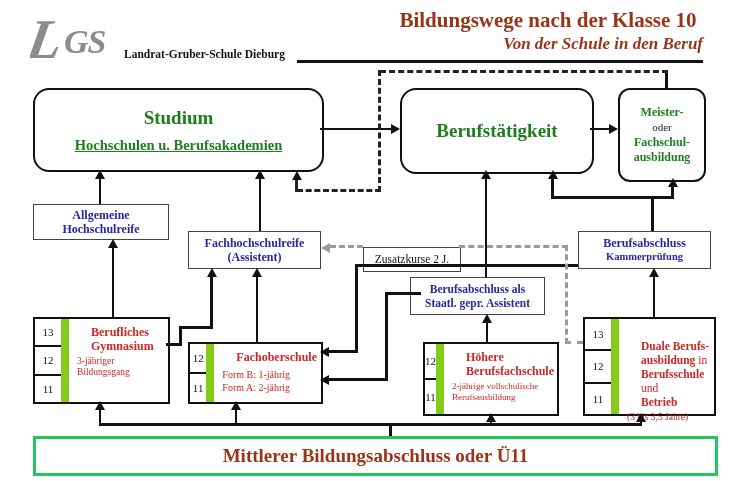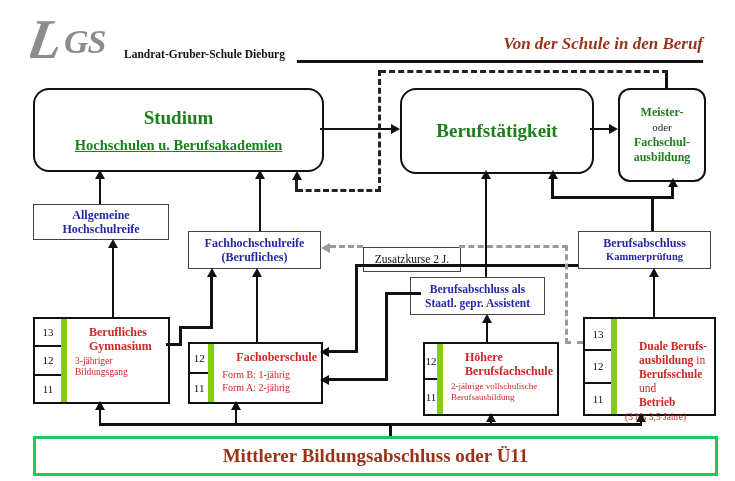--- a/index.html
+++ b/index.html
@@ -24,21 +24,21 @@
   .meister{border-radius:12px;border-width:2px;font-size:12px;line-height:15px;}
   .meister .g{color:var(--green);font-weight:bold;}
   .meister .k{color:#222;font-size:11px;}
   
   .qual{border:1px solid #444;background:#fff;display:flex;flex-direction:column;align-items:center;
         justify-content:center;text-align:center;color:var(--blue);font-weight:bold;font-size:12px;line-height:14.5px;}
   .qual .small{font-size:10.5px;}
   .plain{color:#111;font-weight:normal;font-size:11.5px;}
   
   .school{border:2px solid #111;background:#fff;display:flex;}
-  .grades{width:26px;display:flex;flex-direction:column;border-right:6px solid #84cc16;}
+  .grades{width:26px;display:flex;flex-direction:column;border-right:8px solid #84cc16;}
   .grades .cell{flex:1;display:flex;align-items:center;justify-content:center;
                 font-size:11px;color:#111;border-bottom:2px solid #111;}
   .grades .cell:last-child{border-bottom:none;}
   .sbody{flex:1;padding:6px 4px 2px 8px;color:var(--red);}
   .sbody .b{font-weight:bold;font-size:12px;line-height:14px;margin-left:14px;}
   .sbody .s{font-size:9.5px;line-height:11px;margin-top:3px;}
   .sbody .s2{font-size:10px;line-height:13px;}
   .duale .b{font-size:11.5px;line-height:14px;}
   .nrm{font-weight:normal;}
   
@@ -66,20 +66,21 @@
 
 <div id="stage">
 
   <svg class="abs" style="left:30px;top:6px;" width="96" height="58" viewBox="0 0 96 58">
     <g fill="#8c8c8c" font-family="Liberation Serif, serif" font-style="italic" font-weight="bold">
       <text x="4" y="52" font-size="56" transform="skewX(-10)">L</text>
       <text x="34" y="47" font-size="34" letter-spacing="-1">GS</text>
     </g>
   </svg>
   <div class="abs school-name" style="left:124px;top:48px;">Landrat-Gruber-Schule Dieburg</div>
+  <div class="abs title" style="left:378px;top:8px;">Bildungswege nach der Klasse 10</div>
   <div class="abs subtitle" style="left:418px;top:34px;">Von der Schule in den Beruf</div>
   <div class="abs rule" style="left:297px;top:60px;width:406px;height:3px;"></div>
 
   <div class="abs goal" style="left:33px;top:88px;width:287px;height:80px;">
     <div class="t1">Studium</div>
     <div class="t2">Hochschulen u. Berufsakademien</div>
   </div>
   <div class="abs goal" style="left:400px;top:88px;width:190px;height:82px;">
     <div class="big">Berufstätigkeit</div>
   </div>
@@ -89,21 +90,21 @@
   </div>
 
   <div class="abs goal meister" style="left:618px;top:88px;width:84px;height:90px;">
     <div class="g">Meister-</div>
     <div class="k">oder</div>
     <div class="g">Fachschul-</div>
     <div class="g">ausbildung</div>
   </div>
   <div class="abs qual" style="left:188px;top:231px;width:131px;height:36px;">
     <div>Fachhochschulreife</div>
-    <div>(Berufliches)</div>
+    <div>(Assistent)</div>
   </div>
   <div class="abs qual plain" style="left:363px;top:247px;width:96px;height:23px;">
     <div>Zusatzkurse 2 J.</div>
   </div>
   <div class="abs qual" style="left:578px;top:231px;width:131px;height:36px;">
     <div>Berufsabschluss</div>
     <div class="small">Kammerprüfung</div>
   </div>
   <div class="abs qual" style="left:410px;top:277px;width:133px;height:36px;font-size:11.5px;">
     <div>Berufsabschluss als</div>

